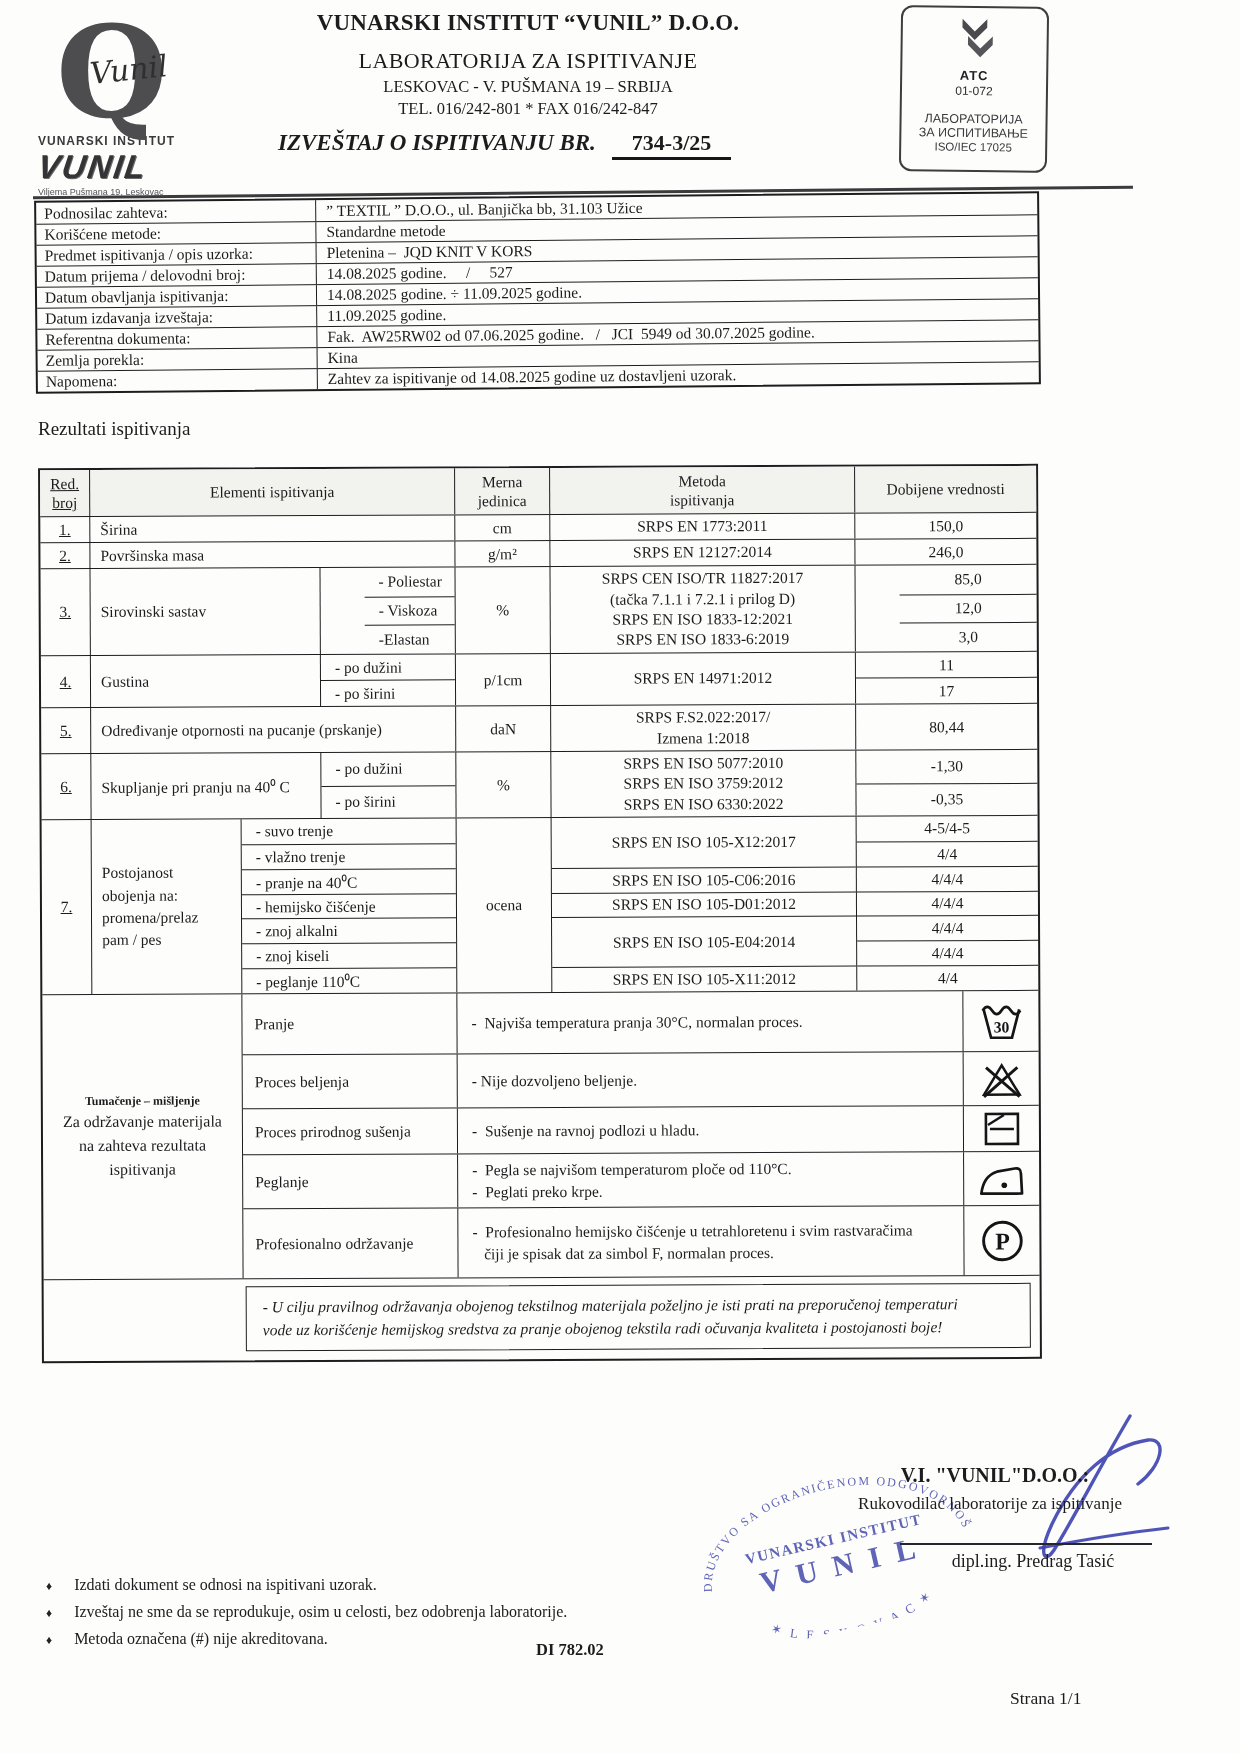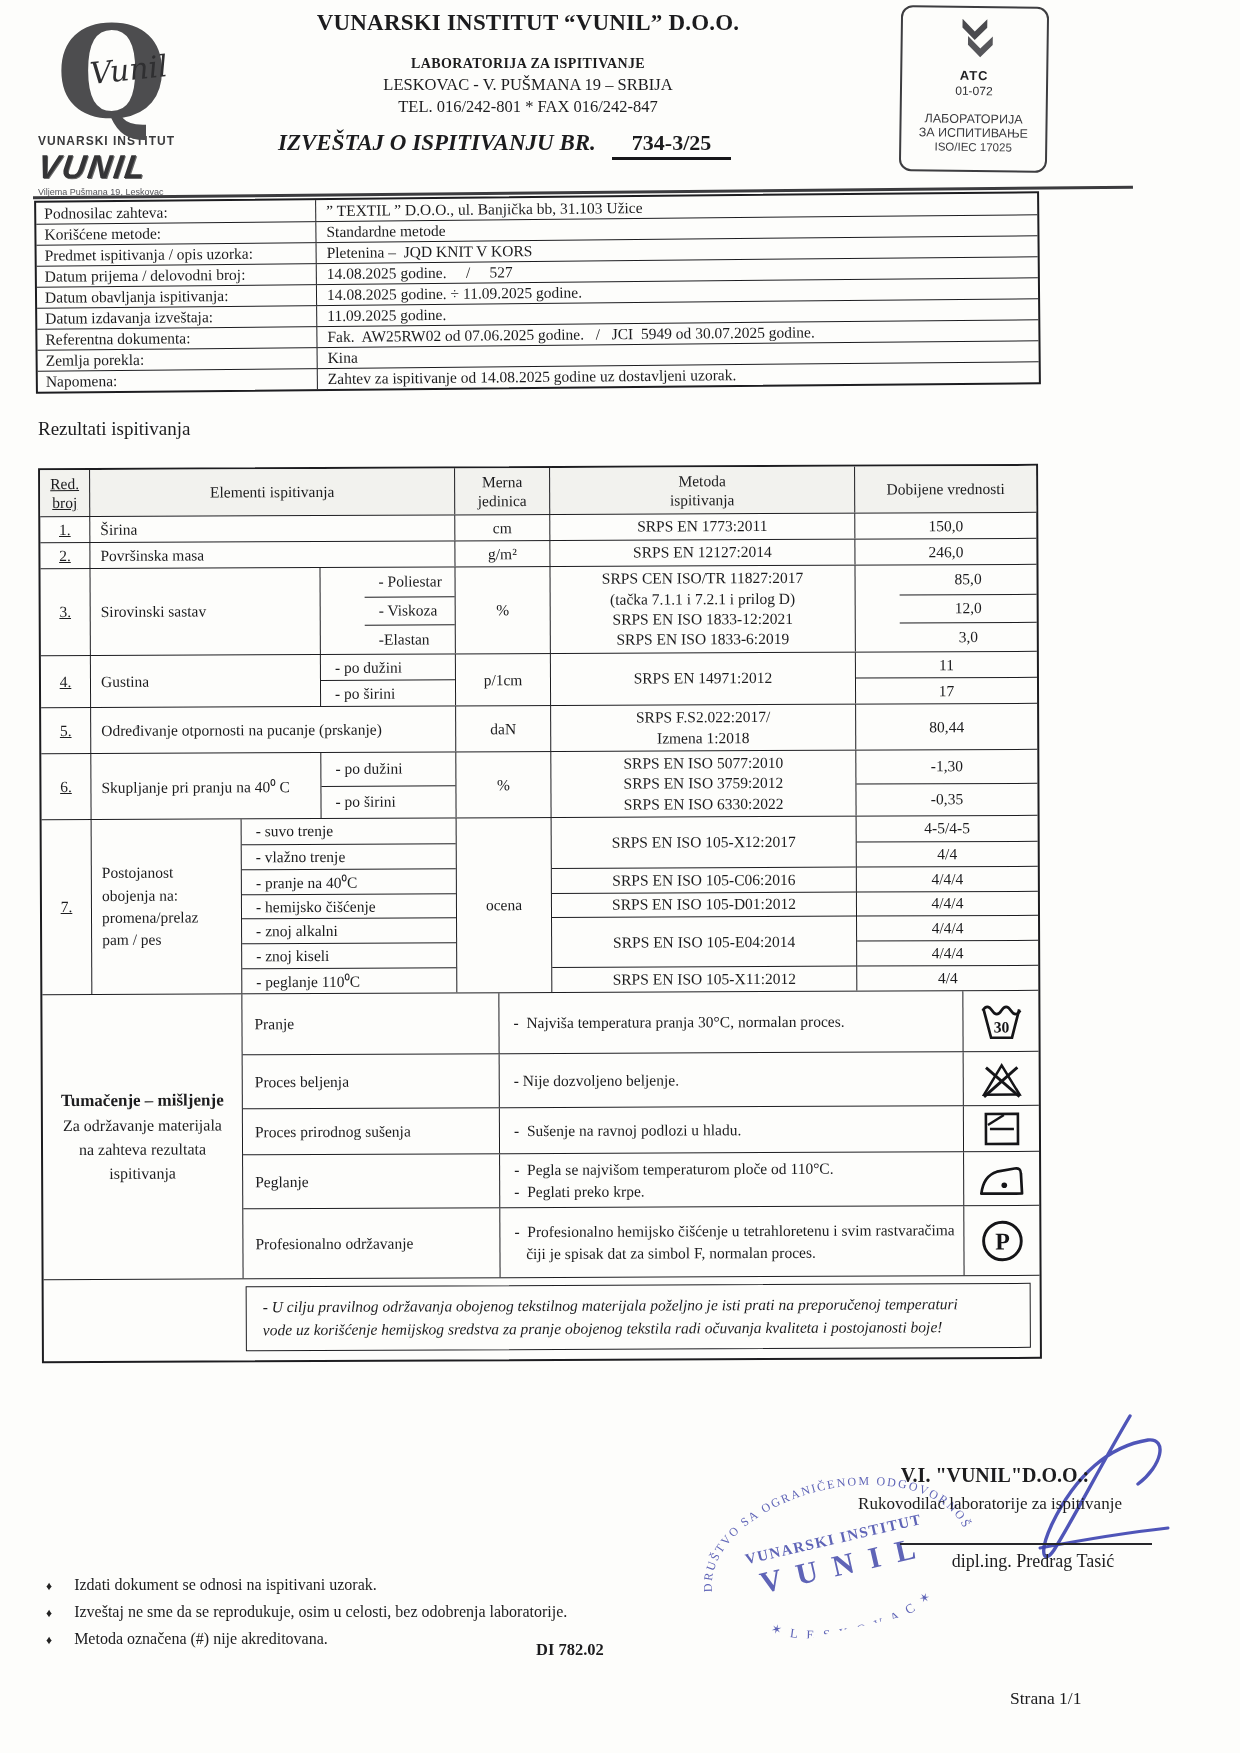--- a/index.html
+++ b/index.html
@@ -10,21 +10,21 @@
   .q-logo { position:absolute; left:38px; top:8px; width:190px; }
   .q-mark { position:relative; height:122px; margin-left:18px; }
   .q-char { font-family:"DejaVu Serif", serif; font-weight:700; font-size:128px; line-height:1; color:#4d4d4f; }
   .q-script { position:absolute; left:34px; top:44px; font-style:italic; font-size:30px; color:#2f2f31; transform:rotate(-6deg); font-family:"DejaVu Serif", serif; }
   .q-cap1 { font-family:"Liberation Sans", sans-serif; font-size:12px; font-weight:700; letter-spacing:1px; color:#3a3a3c; margin-top:4px; }
   .q-brand { font-family:"Liberation Sans", sans-serif; font-style:italic; font-weight:900; font-size:33px; letter-spacing:2px; color:#343436; transform:skewX(-8deg); display:inline-block; text-shadow:1px 1px 0 #6a6a6a; }
   .q-cap2 { font-family:"Liberation Sans", sans-serif; font-size:9px; color:#55555a; margin-top:1px; }
 
   .head-center { position:absolute; left:248px; top:10px; width:560px; text-align:center; }
   .hc-company { font-size:23px; font-weight:700; letter-spacing:.2px; }
-  .hc-lab { font-size:14px; font-weight:700; margin-top:20px; letter-spacing:.4px; }
+  .hc-lab { font-size:22px; font-weight:400; margin-top:12px; letter-spacing:.4px; }
   .hc-addr { font-size:16.5px; margin-top:3px; }
   .hc-tel { font-size:16.5px; margin-top:2px; }
 
   .title-row { position:absolute; left:278px; top:130px; width:600px; white-space:nowrap; }
   .title-text { font-size:23px; font-weight:700; font-style:italic; }
   .title-num { display:inline-block; font-size:22px; font-weight:700; padding:0 20px 1px 20px; margin-left:12px; border-bottom:3px solid #17171a; }
 
   .badge { position:absolute; left:900px; top:6px; width:148px; height:166px; border:2px solid #3d3d40; border-radius:12px; transform:rotate(.8deg); text-align:center; padding-top:8px; background:#fdfdfb; }
   .badge-atc { font-family:"Liberation Sans", sans-serif; font-weight:700; font-size:13px; letter-spacing:1px; color:#1f1f22; margin-top:2px; }
   .badge-num { font-family:"Liberation Sans", sans-serif; font-size:12px; color:#2a2a2e; margin-top:1px; }
@@ -75,26 +75,26 @@
   .sh50 { height:50px; }
   .preline { white-space:pre-wrap; }
   .w150 { width:150px; }
   .w215 { width:215px; }
   .w230 { width:230px; }
   .w135 { width:135px; }
 
   
   .care { display:flex; border-top:1.5px solid #1d1d20; }
   .care-left { width:200px; border-right:1.5px solid #1d1d20; display:flex; flex-direction:column; align-items:center; justify-content:center; text-align:center; line-height:1.5; }
-  .care-title { font-weight:700; font-size:17px; }
+  .care-title { font-weight:700; font-size:12px; }
   .care-sub { font-size:16px; white-space:pre-wrap; }
   .care-rows { flex:1; display:flex; flex-direction:column; }
   .care-row { display:flex; border-top:1.5px solid #1d1d20; }
   .care-row:first-child { border-top:none; }
-  .care-name { width:257px; border-right:1.5px solid #1d1d20; display:flex; align-items:center; padding-left:12px; }
+  .care-name { width:215px; border-right:1.5px solid #1d1d20; display:flex; align-items:center; padding-left:12px; }
   .care-desc { flex:1; border-right:1.5px solid #1d1d20; display:flex; align-items:center; padding-left:14px; white-space:pre-wrap; line-height:1.4; }
   .care-icon { width:75px; display:flex; align-items:center; justify-content:center; }
   .ch60 { height:60px; } .ch54 { height:54px; } .ch46 { height:46px; } .ch70 { height:70px; }
 
   .note-row { display:flex; border-top:1.5px solid #1d1d20; height:82px; }
   .note-spacer { width:200px; }
   .note-box { flex:1; margin:7px 9px 9px 2px; border:1.8px solid #1d1d20; display:flex; align-items:center; padding:2px 16px; font-style:italic; font-size:15.5px; line-height:1.45; white-space:pre-wrap; }
 
   
   .sig-company { position:absolute; left:860px; top:1464px; width:270px; text-align:center; font-weight:700; font-size:20px; }

